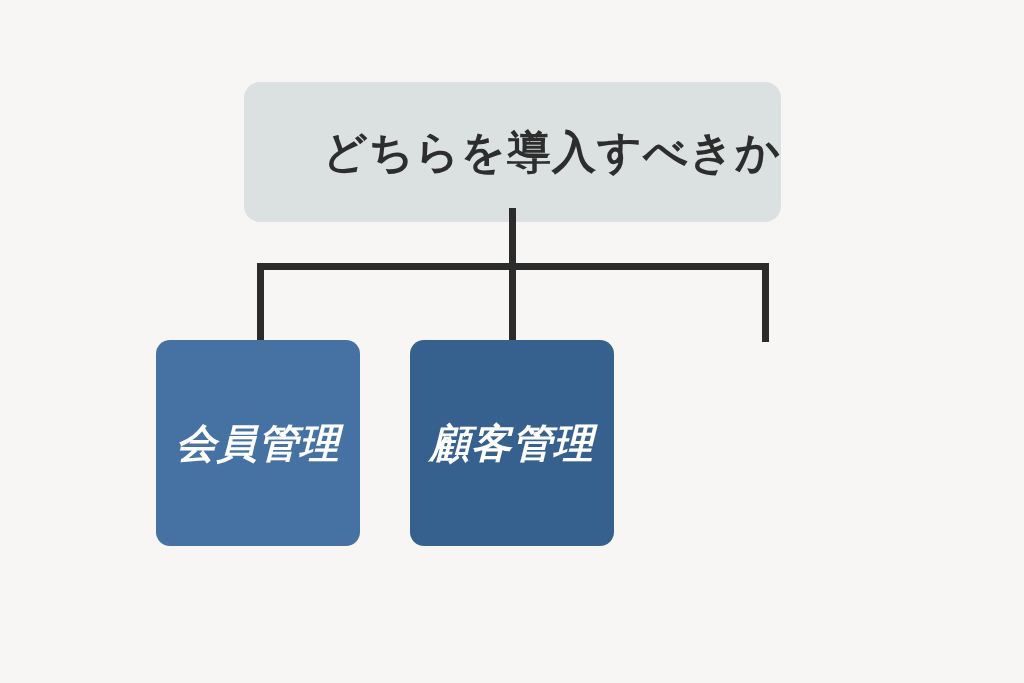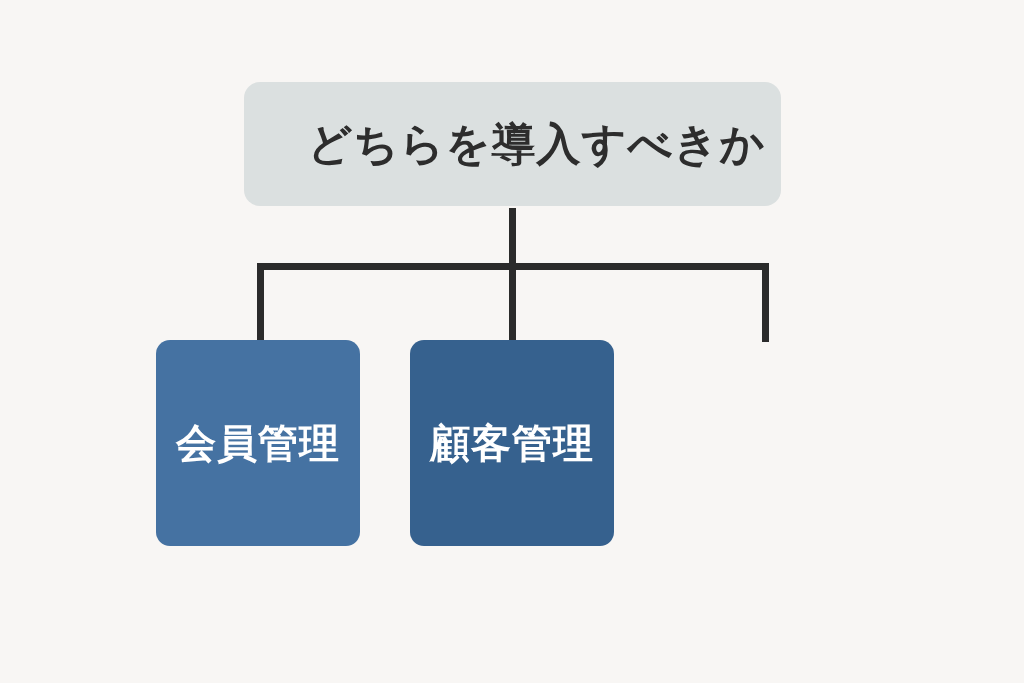--- a/index.html
+++ b/index.html
@@ -12,26 +12,26 @@
     position: relative;
     width: 1024px;
     height: 683px;
     background: #f8f6f4;
   }
   .title-node {
     position: absolute;
     left: 244px;
     top: 82px;
     width: 537px;
-    height: 124px;
+    height: 140px;
     background: #dbe0e0;
     border-radius: 16px;
     display: flex;
     align-items: center;
-    justify-content: center;
+    justify-content: flex-end;
     padding-left: 48px;
   }
   .title-node .title-text {
     font-size: 44px;
     font-weight: 700;
     letter-spacing: 1px;
     color: #2d2d2d;
     white-space: nowrap;
   }
   .connector {
@@ -44,20 +44,21 @@
   .conn-right-vertical  { left: 762px; top: 263px; width: 7px; height: 79px; }
   .option-node {
     position: absolute;
     top: 340px;
     width: 204px;
     height: 206px;
     border-radius: 14px;
     display: flex;
     align-items: center;
     justify-content: center;
+    font-style: italic;
   }
   .option-node .option-text {
     font-size: 40px;
     font-weight: 700;
     letter-spacing: 1px;
     color: #ffffff;
     white-space: nowrap;
   }
   .option-0 { left: 156px; background: #4572a2; }
   .option-1 { left: 410px; background: #36618e; text-align: right; }

